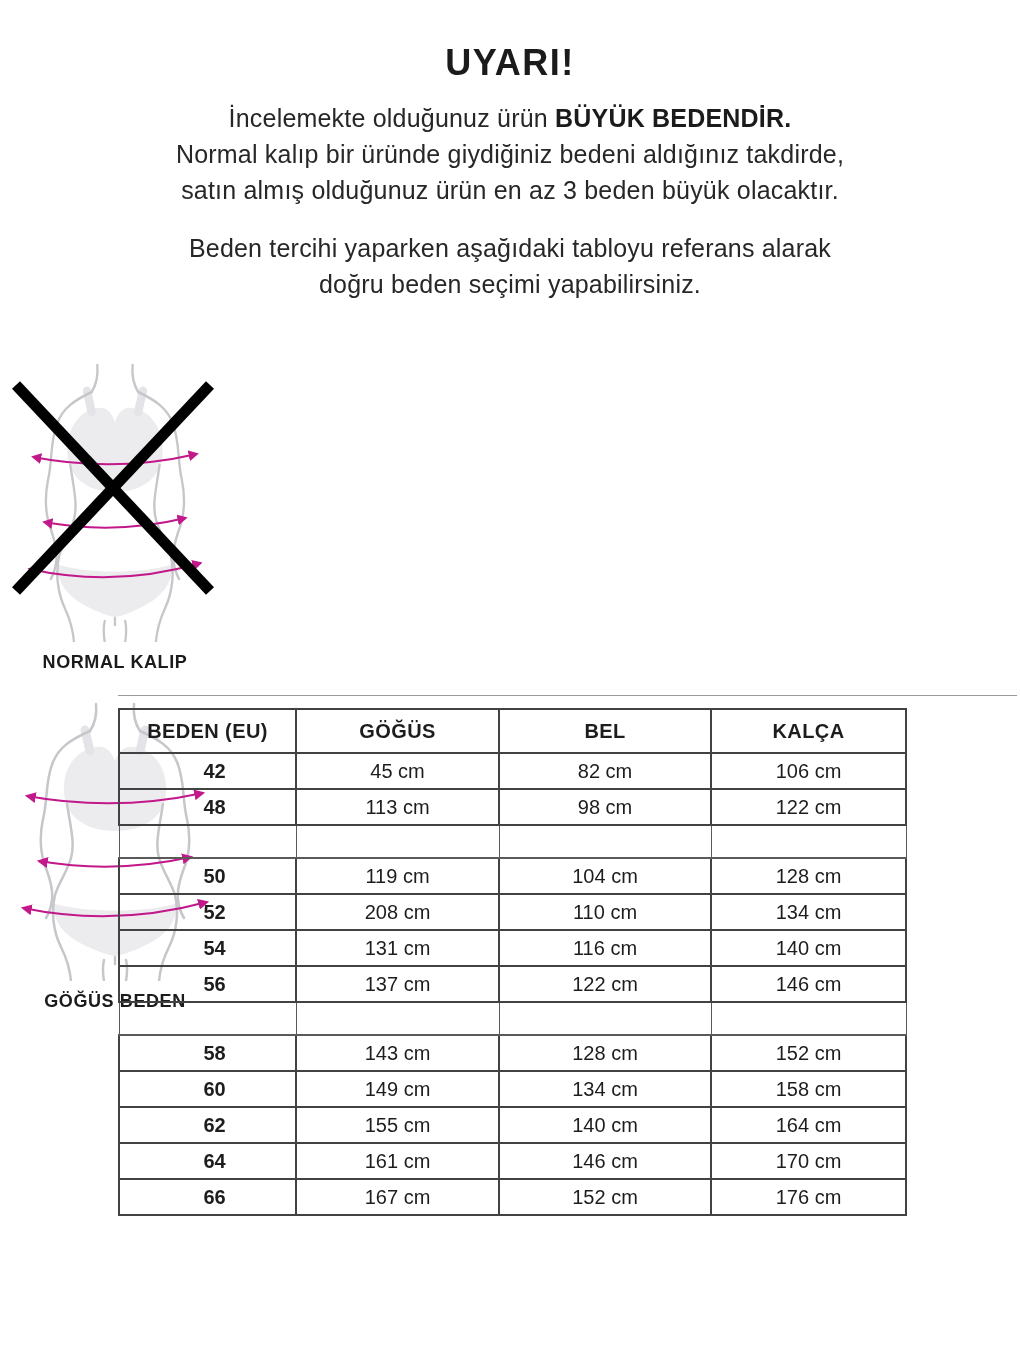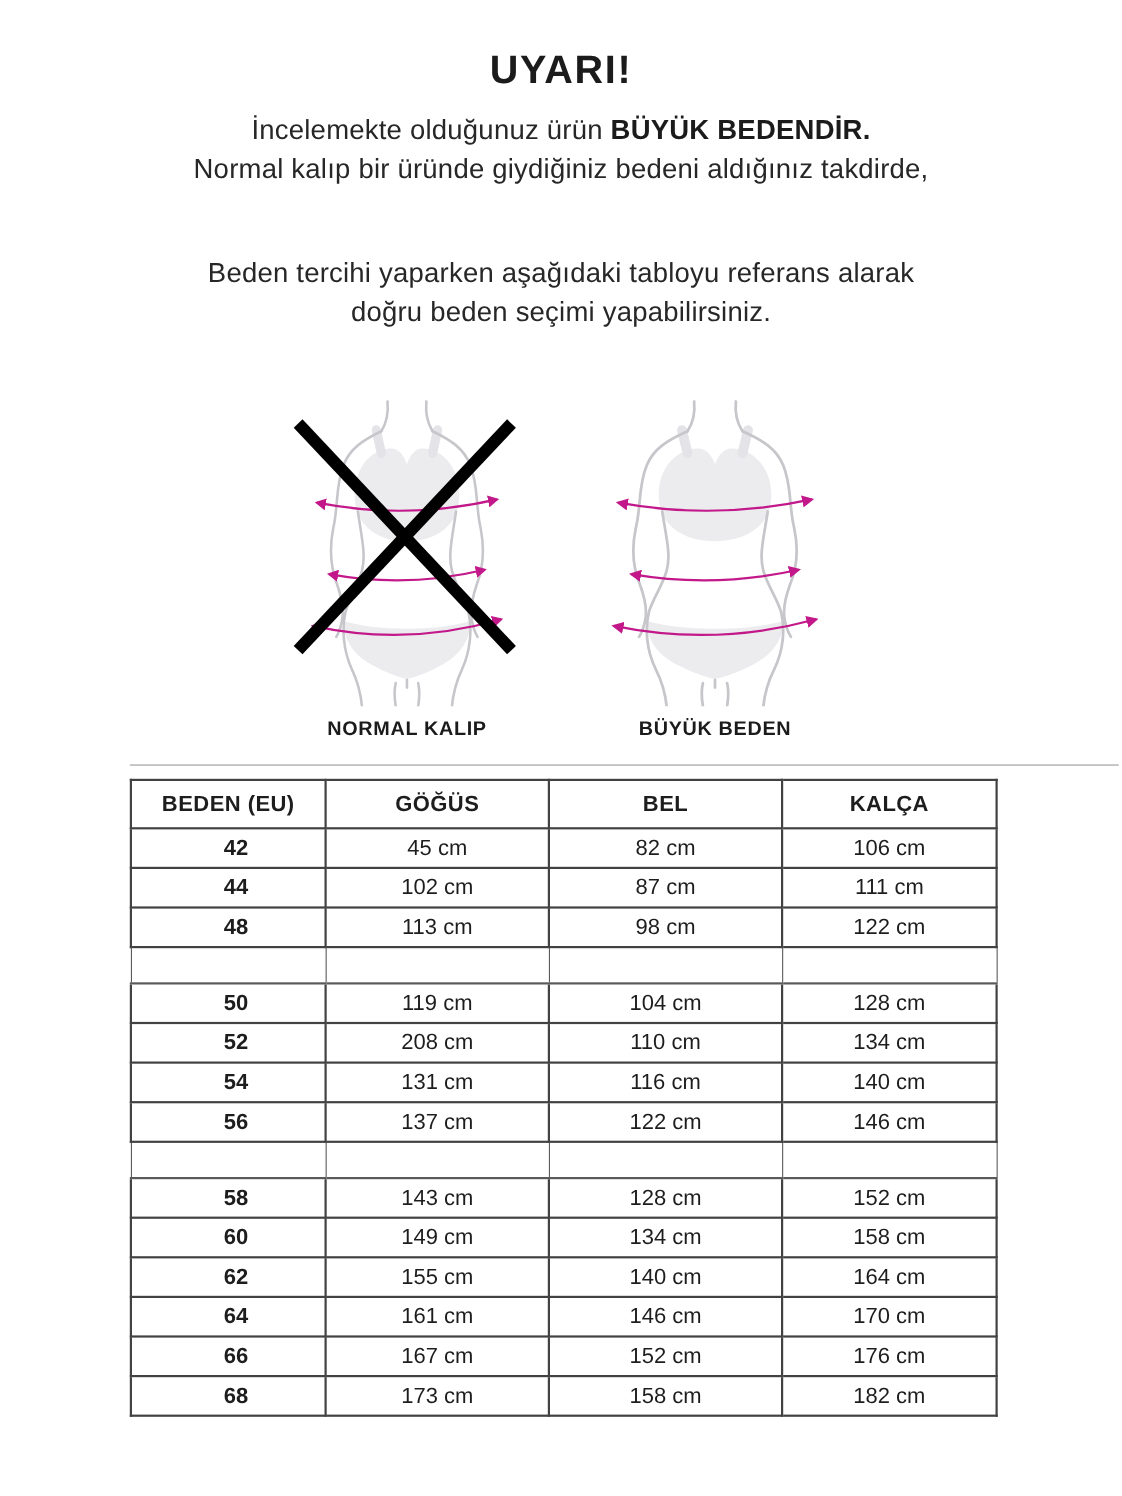--- a/index.html
+++ b/index.html
@@ -33,21 +33,22 @@
   }
   .para-1 { top: 100px; }
   .para-2 { top: 230px; }
   .para strong { font-weight: 800; color: #1b1b1b; text-align: right; }
 
   .figures-row {
     position: absolute;
     top: 362px; left: 0; width: 100%;
     display: flex;
     justify-content: center;
-    gap: 50px;
+    gap: 28px;
+    flex-direction: column;
   }
   .figure-block { width: 230px; }
   .figure-canvas { width: 230px; height: 280px; display: block; }
   .figure-label {
     margin-top: 10px;
     text-align: center;
     font-size: 18px;
     font-weight: 800;
     letter-spacing: 0.6px;
     color: #1b1b1b;
@@ -92,20 +93,21 @@
 </head>
 <body>
 
 <div class="page">
 
   <div class="title">UYARI!</div>
 
   <div class="para para-1">
     <div><span>İncelemekte olduğunuz ürün</span> <strong>BÜYÜK BEDENDİR.</strong></div>
     <div>Normal kalıp bir üründe giydiğiniz bedeni aldığınız takdirde,</div>
+    <div>satın almış olduğunuz ürün en az 3 beden büyük olacaktır.</div>
   </div>
 
   <div class="para para-2">
     <div>Beden tercihi yaparken aşağıdaki tabloyu referans alarak</div>
     <div>doğru beden seçimi yapabilirsiniz.</div>
   </div>
 
   <div class="figures-row">
 
     <div class="figure-block">
@@ -171,21 +173,21 @@
             <path d="M126,259 C128,267 127,274 126,280"></path>
             <path d="M115,256 L115,263"></path>
           </g>
           <g fill="none" stroke="#c2188a" stroke-width="2">
             <path d="M27,95 Q115,111 203,92" marker-start="url(#ah-r)" marker-end="url(#ah-r)"></path>
             <path d="M39,160 Q115,173 191,156" marker-start="url(#ah-r)" marker-end="url(#ah-r)"></path>
             <path d="M23,207 Q115,226 207,201" marker-start="url(#ah-r)" marker-end="url(#ah-r)"></path>
           </g>
         </g>
       </svg>
-      <div class="figure-label">BÜYÜK BEDEN</div>
+      <div class="figure-label">GÖĞÜS BEDEN</div>
     </div>
 
   </div>
 
   <div class="table-wrap">
     <div class="table-top-rule"></div>
     <table class="size-table">
       <colgroup>
         <col style="width:177px">
         <col style="width:203px">
@@ -201,26 +203,20 @@
         </tr>
       </thead>
       <tbody>
           <tr class="">
             <td class="size-col">42</td>
             <td>45 cm</td>
             <td>82 cm</td>
             <td>106 cm</td>
           </tr>
           <tr class="">
-            <td class="size-col">44</td>
-            <td>102 cm</td>
-            <td>87 cm</td>
-            <td>111 cm</td>
-          </tr>
-          <tr class="">
             <td class="size-col">48</td>
             <td>113 cm</td>
             <td>98 cm</td>
             <td>122 cm</td>
           </tr>
           <tr class="spacer">
             <td class="size-col"></td>
             <td></td>
             <td></td>
             <td></td>
@@ -278,23 +274,17 @@
             <td>161 cm</td>
             <td>146 cm</td>
             <td>170 cm</td>
           </tr>
           <tr class="">
             <td class="size-col">66</td>
             <td>167 cm</td>
             <td>152 cm</td>
             <td>176 cm</td>
           </tr>
-          <tr class="">
-            <td class="size-col">68</td>
-            <td>173 cm</td>
-            <td>158 cm</td>
-            <td>182 cm</td>
-          </tr>
         </tbody>
     </table>
   </div>
 
 </div>
 
 </body></html>

